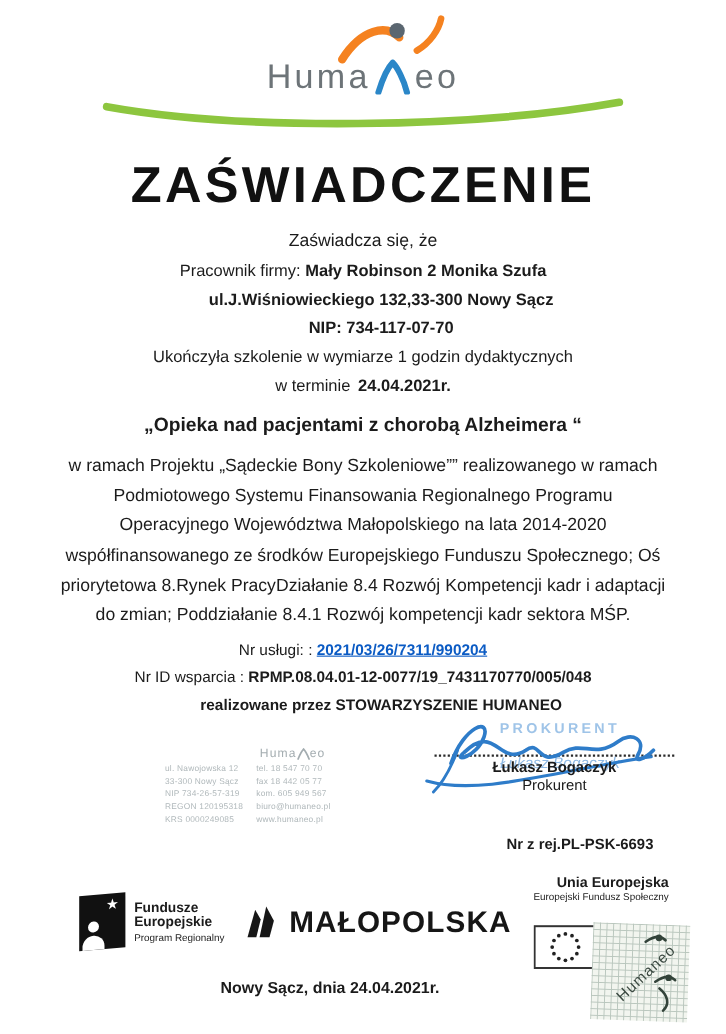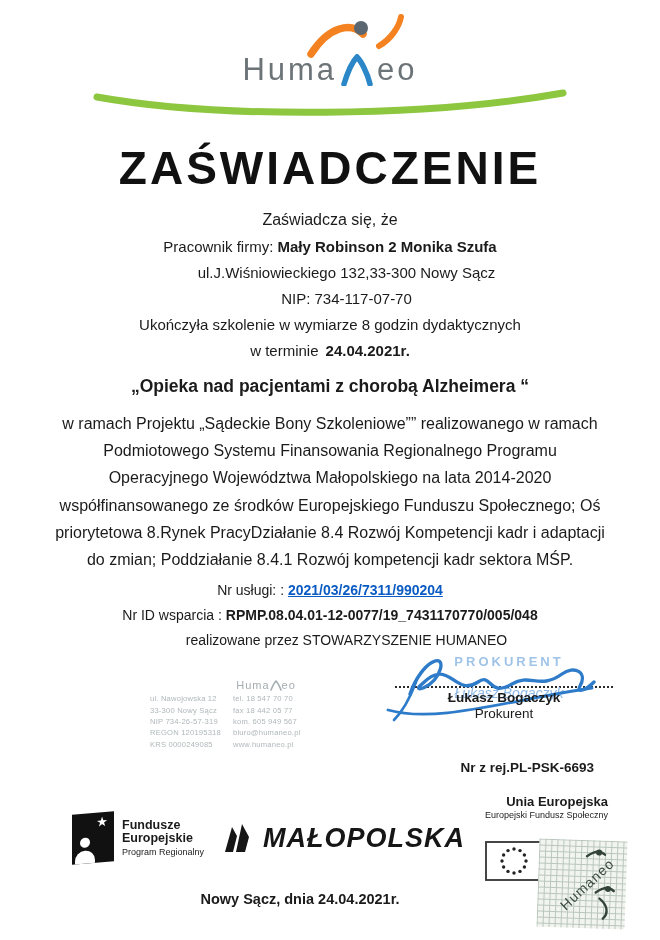--- a/index.html
+++ b/index.html
@@ -26,21 +26,21 @@
     font-size:31px;letter-spacing:3px;font-weight:400;line-height:1;}
   .brand-caret{margin:0 2px -1px 2px;}
   .brand-swoosh{margin-top:4px;}
 
   
   .title{font-size:46px;font-weight:800;letter-spacing:3px;margin-top:24px;color:#111;}
   .subtitle{font-size:16px;margin-top:16px;}
   .recipient-name{font-size:24px;font-weight:700;margin-top:13px;}
   .line{font-size:15px;margin-top:9px;}
   .line b,.service b{font-weight:700;}
-  .bold{font-weight:400;padding-left:33px;}
+  .bold{font-weight:700;padding-left:33px;}
   .term-date{margin-left:7px;}
   .course{font-size:17.5px;font-weight:700;margin-top:17px;}
   .project{font-size:16px;line-height:1.7;width:552px;margin:13px auto 0;}
   .service{font-size:14px;margin-top:9px;}
   .service-link{color:var(--link-blue,#0b5bc4);font-weight:700;text-decoration:underline;cursor:pointer;}
 
   
   .sign-row{position:relative;height:102px;margin-top:6px;}
   .signature{position:absolute;right:40px;top:0;width:232px;text-align:center;}
   .sig-stamp{position:absolute;top:0;left:36px;width:170px;color:var(--stamp-blue,#9fc4e8);pointer-events:none;}
@@ -59,21 +59,21 @@
   
   .logos{display:flex;align-items:center;justify-content:space-between;padding:0 52px 0 72px;margin-top:20px;}
   .fe-logo{display:flex;align-items:center;gap:8px;}
   .fe-flag{position:relative;width:42px;height:50px;background:#111;transform:skewY(-5deg);}
   .fe-star{position:absolute;top:3px;right:6px;color:#fff;font-size:13px;line-height:1;}
   .fe-head{position:absolute;left:8px;bottom:16px;width:10px;height:10px;border-radius:50%;background:#fff;}
   .fe-body{position:absolute;left:3px;bottom:0;width:20px;height:13px;border-radius:10px 10px 0 0;background:#fff;}
   .fe-text{text-align:left;line-height:1.1;}
   .fe-text .t1{font-size:12.5px;font-weight:700;}
   .fe-text .t2{font-size:9px;margin-top:2px;}
-  .mp-logo{display:flex;align-items:flex-start;gap:9px;font-style:italic;}
+  .mp-logo{display:flex;align-items:flex-start;gap:9px;}
   .mp-name{font-size:27px;font-weight:600;letter-spacing:1px;color:#161616;}
   .eu-logo{display:flex;align-items:flex-start;gap:21px;flex-direction:column;}
   .eu-text{text-align:right;line-height:1.15;}
   .eu-text .t1{font-size:13px;font-weight:700;}
   .eu-text .t2{font-size:9px;}
   .date-line{font-size:14.5px;font-weight:700;margin-top:10px;margin-left:-60px;}
 
   
   .hologram{position:absolute;right:34px;bottom:12px;width:88px;height:88px;
     background-color:#f2f5ef;
@@ -109,21 +109,21 @@
   <h1 class="title">ZAŚWIADCZENIE</h1>
   <p class="subtitle">Zaświadcza się, że</p>
 
   <p class="line">
     <span>Pracownik firmy:</span>
     <b>Mały Robinson 2 Monika Szufa</b>
   </p>
   <p class="line bold">ul.J.Wiśniowieckiego 132,33-300 Nowy Sącz</p>
   <p class="line bold">NIP: 734-117-07-70</p>
 
-  <p class="line">Ukończyła szkolenie w wymiarze 8 godzin dydaktycznych</p>
+  <p class="line">Ukończyła szkolenie w wymiarze 1 godzin dydaktycznych</p>
   <p class="line">
     <span>w terminie</span><b class="term-date">24.04.2021r.</b>
   </p>
   <p class="course">„Opieka nad pacjentami z chorobą Alzheimera “</p>
 
   <p class="project">w ramach Projektu „Sądeckie Bony Szkoleniowe”” realizowanego w ramach Podmiotowego Systemu Finansowania Regionalnego Programu Operacyjnego Województwa Małopolskiego na lata 2014-2020 współfinansowanego ze środków Europejskiego Funduszu Społecznego; Oś priorytetowa 8.Rynek PracyDziałanie 8.4 Rozwój Kompetencji kadr i adaptacji do zmian; Poddziałanie 8.4.1 Rozwój kompetencji kadr sektora MŚP.</p>
 
   <p class="service">
     <span>Nr usługi: :</span>
     <a class="service-link">2021/03/26/7311/990204</a>

